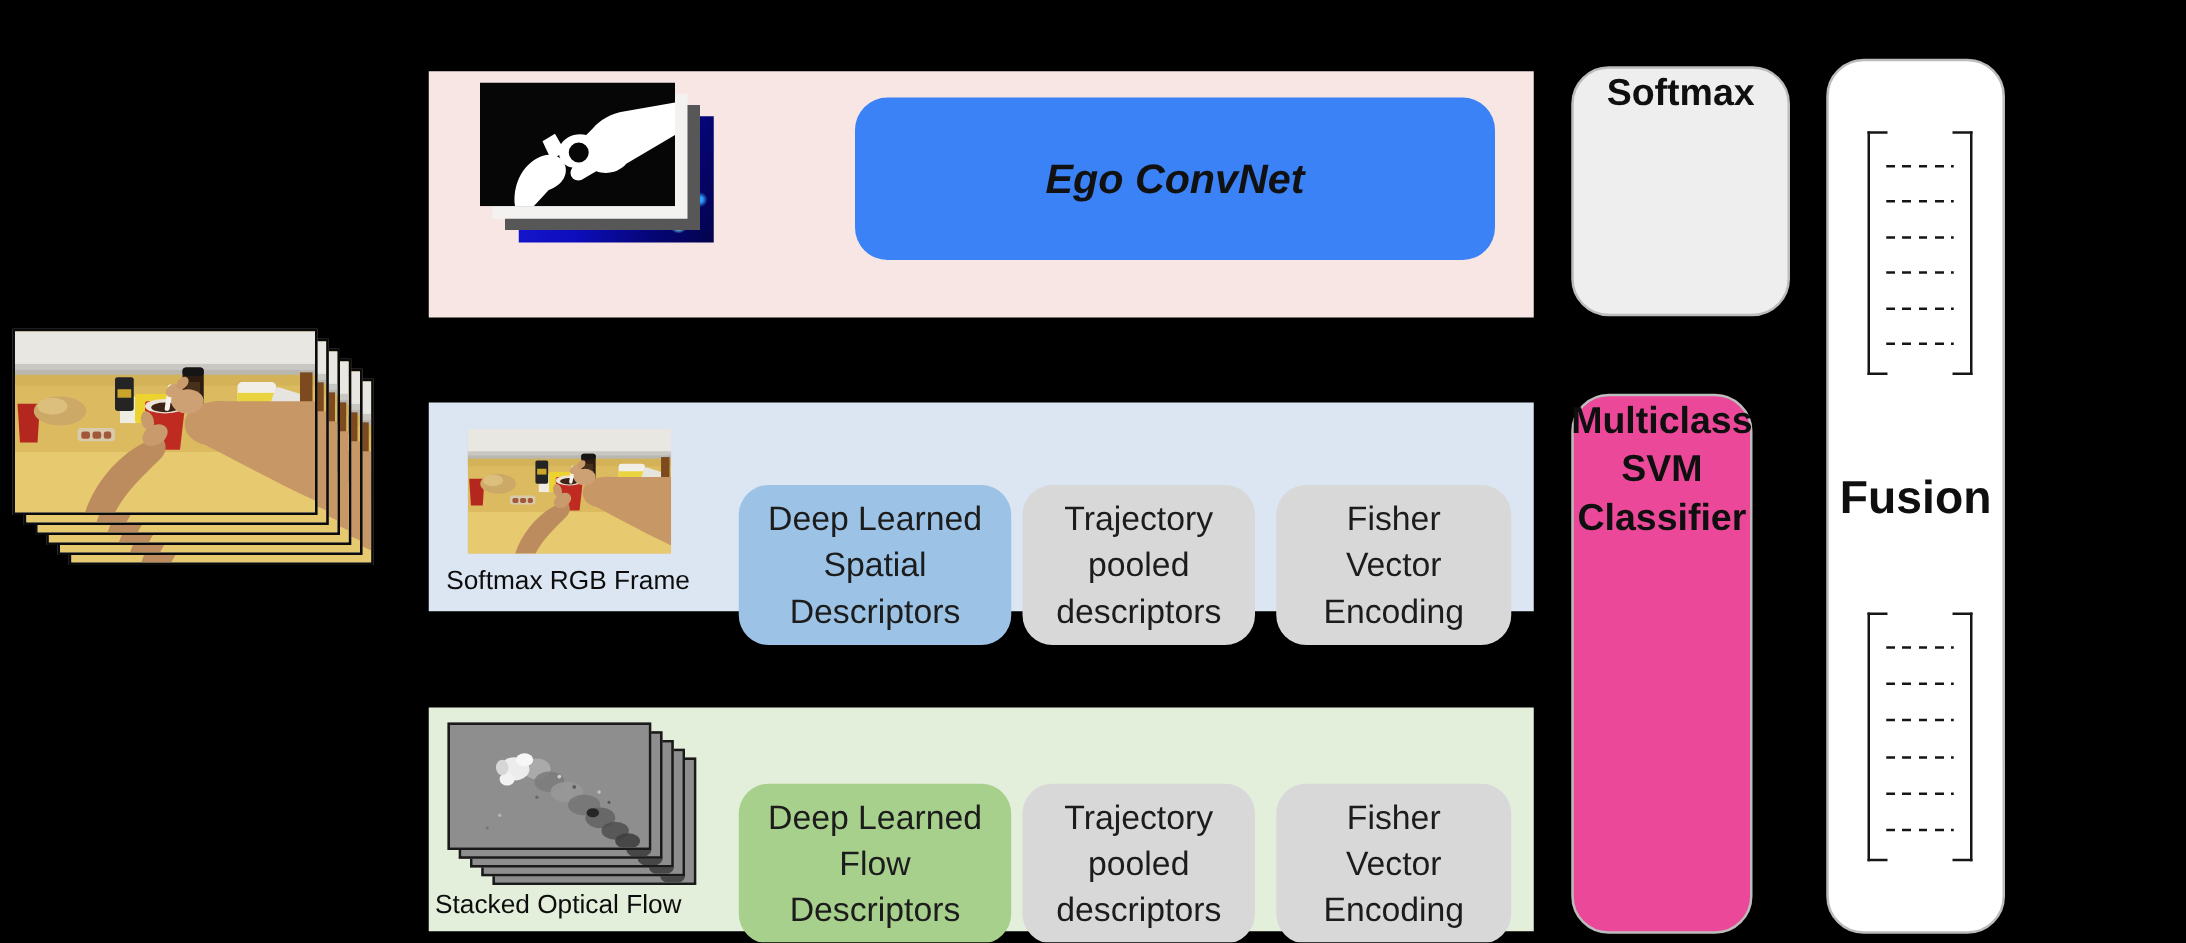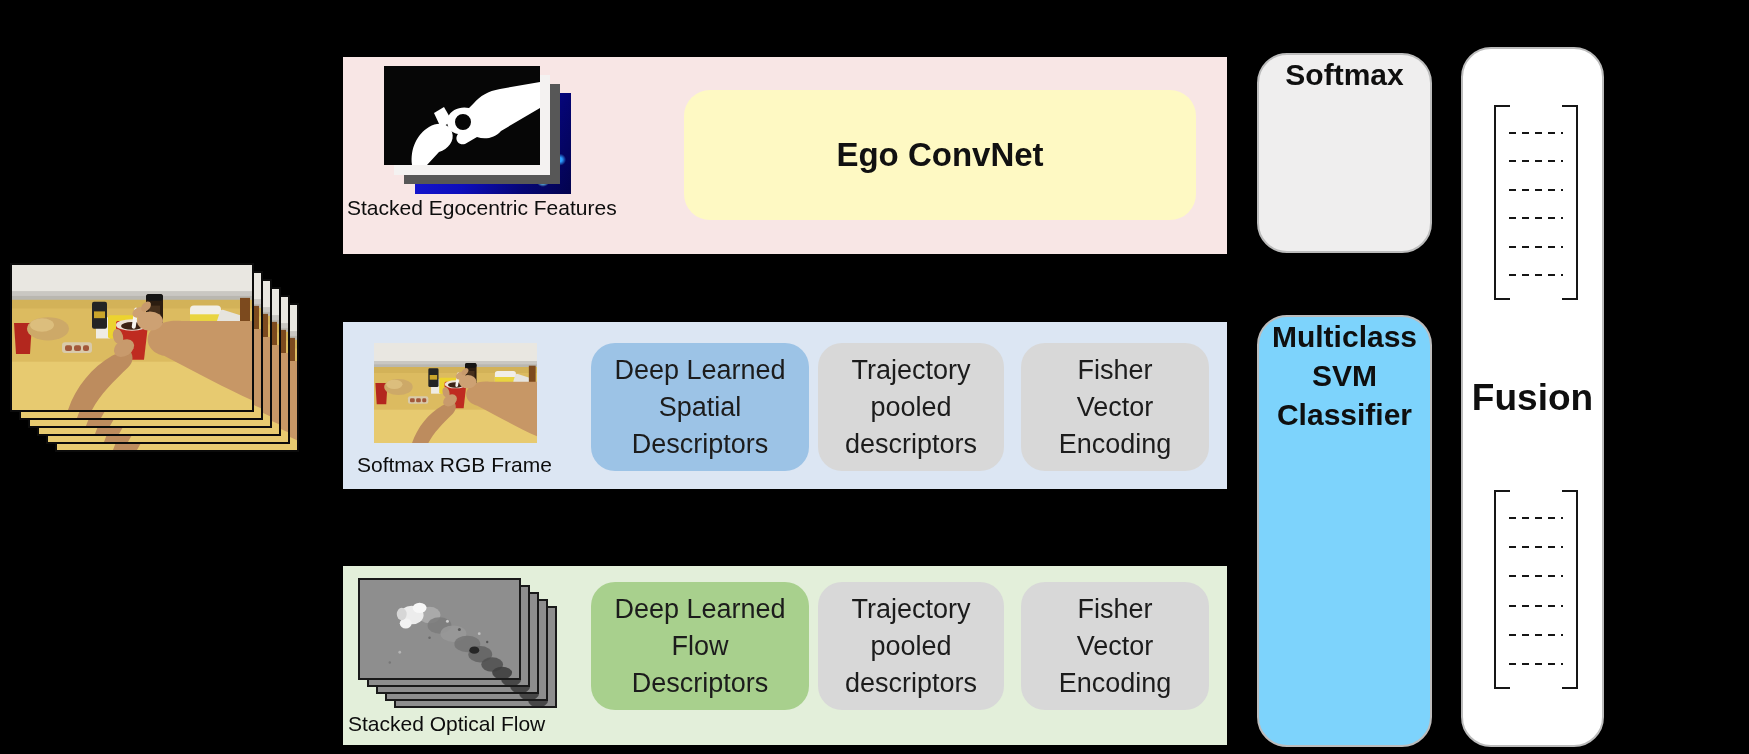--- a/index.html
+++ b/index.html
@@ -2,21 +2,21 @@
 <html><head>
 <meta charset="utf-8">
 <style>
   html,body{margin:0;padding:0;background:#000;}
   #stage{position:relative;width:1749px;height:754px;overflow:hidden;
          font-family:"Liberation Sans",sans-serif;color:#111;}
   .abs{position:absolute;}
   .band{position:absolute;}
   .caption{position:absolute;font-size:21px;color:#0d0d0d;white-space:nowrap;}
   .round-label{position:absolute;border-radius:24px;display:flex;align-items:center;justify-content:center;
-               text-align:center;font-size:27px;line-height:37px;color:#1c1c1c;white-space:pre-line;}
+               text-align:center;font-size:27px;line-height:37px;color:#1c1c1c;white-space:pre-line;margin-top:45px;}
   .convnet{position:absolute;border-radius:26px;display:flex;align-items:center;justify-content:center;
            font-size:33px;font-weight:bold;color:#111;}
   .rbox{position:absolute;border-radius:30px;border:2px solid #bcbcbc;box-sizing:border-box;
         display:flex;align-items:flex-start;justify-content:center;text-align:center;}
   .rbox .lbl{font-weight:bold;font-size:30px;line-height:39px;color:#0f0f0f;white-space:pre-line;}
   .fusion-label{position:absolute;left:0;right:0;top:328px;text-align:center;
                 font-weight:bold;font-size:37px;color:#0f0f0f;}
   
   .frame{position:absolute;border:2px solid #0b0b0b;box-sizing:content-box;background:#8e8e8e;}
   .frame svg{display:block;}
@@ -151,22 +151,21 @@
 
   <div class="band" style="left: 343px; top: 57px; width: 884px; height: 197px; background-color: rgb(248, 230, 229);">
     <div class="sheet blue-sheet" style="left:72px;top:36px;width:156px;height:101px;"></div>
     <div class="sheet" style="left:61px;top:27px;width:156px;height:100px;background:#575757;"></div>
     <div class="sheet" style="left:51px;top:18px;width:156px;height:100px;background:#f4f2f1;"></div>
     <div class="sheet" style="left:41px;top:9px;width:156px;height:99px;">
       <svg width="156" height="99">
           <use href="#sym-handmask"></use>
         </svg>
     </div>
-    <div class="caption" style="left:4px;top:139px;">Stacked Egocentric Features</div>
-    <div class="convnet" style="left: 341px; top: 33px; width: 512px; height: 130px; background-color: #fef9c3;">
+    <div class="convnet" style="left: 341px; top: 21px; width: 512px; height: 130px; background-color: #3b82f6; font-style: italic;">
       <span>Ego ConvNet</span>
     </div>
   </div>
 
   <div class="band" style="left: 343px; top: 322px; width: 884px; height: 167px; background-color: rgb(220, 230, 243);">
     <div class="sheet" style="left:31px;top:21px;width:163px;height:100px;">
       <svg width="163" height="100">
           <use href="#sym-kitchen"></use>
         </svg>
     </div>
@@ -229,21 +228,21 @@
       <span>Fisher
 Vector
 Encoding</span>
     </div>
   </div>
 
   <div class="rbox" style="left: 1257px; top: 53px; width: 175px; height: 200px; background-color: rgb(239, 238, 238); border-color: rgb(188, 188, 188);">
     <span class="lbl">Softmax</span>
   </div>
 
-  <div class="rbox" style="left: 1257px; top: 315px; width: 175px; height: 432px; background-color: #7dd3fc; border-color: rgb(188, 188, 188);">
+  <div class="rbox" style="left: 1257px; top: 315px; width: 145px; height: 432px; background-color: #ec4899; border-color: rgb(188, 188, 188);">
     <span class="lbl">Multiclass
 SVM
 Classifier</span>
   </div>
 
   <div class="rbox" style="left: 1461px; top: 47px; width: 143px; height: 700px; background-color: #ffffff; border-color: rgb(188, 188, 188);">
     <div class="vbracket" style="left:31px;top:56px;height:195px;">
       <div class="vrows">
         <div class="dash"></div>
         <div class="dash"></div>

